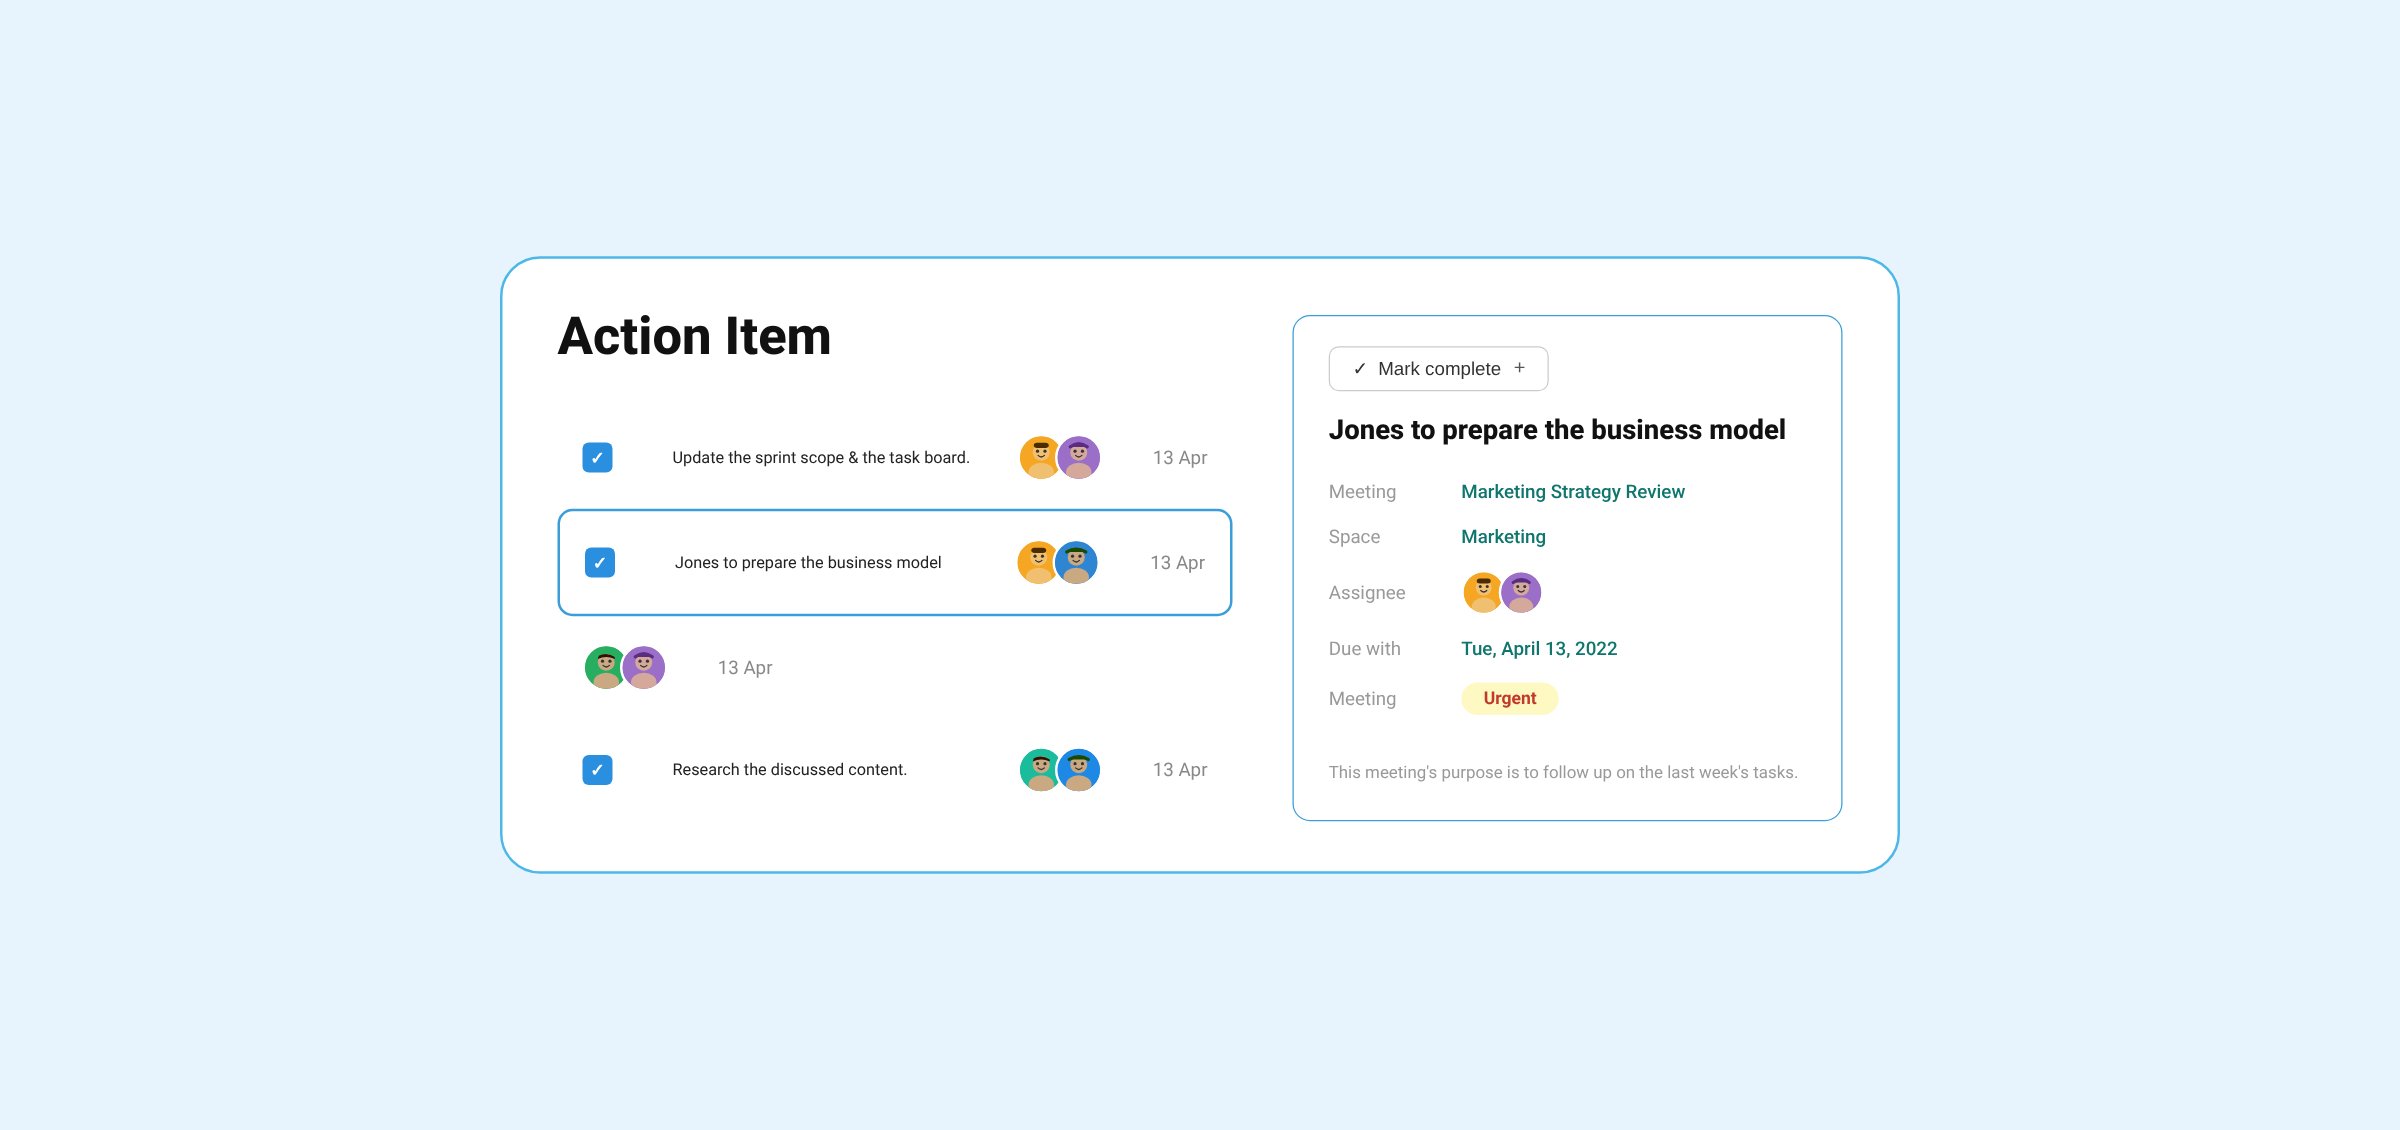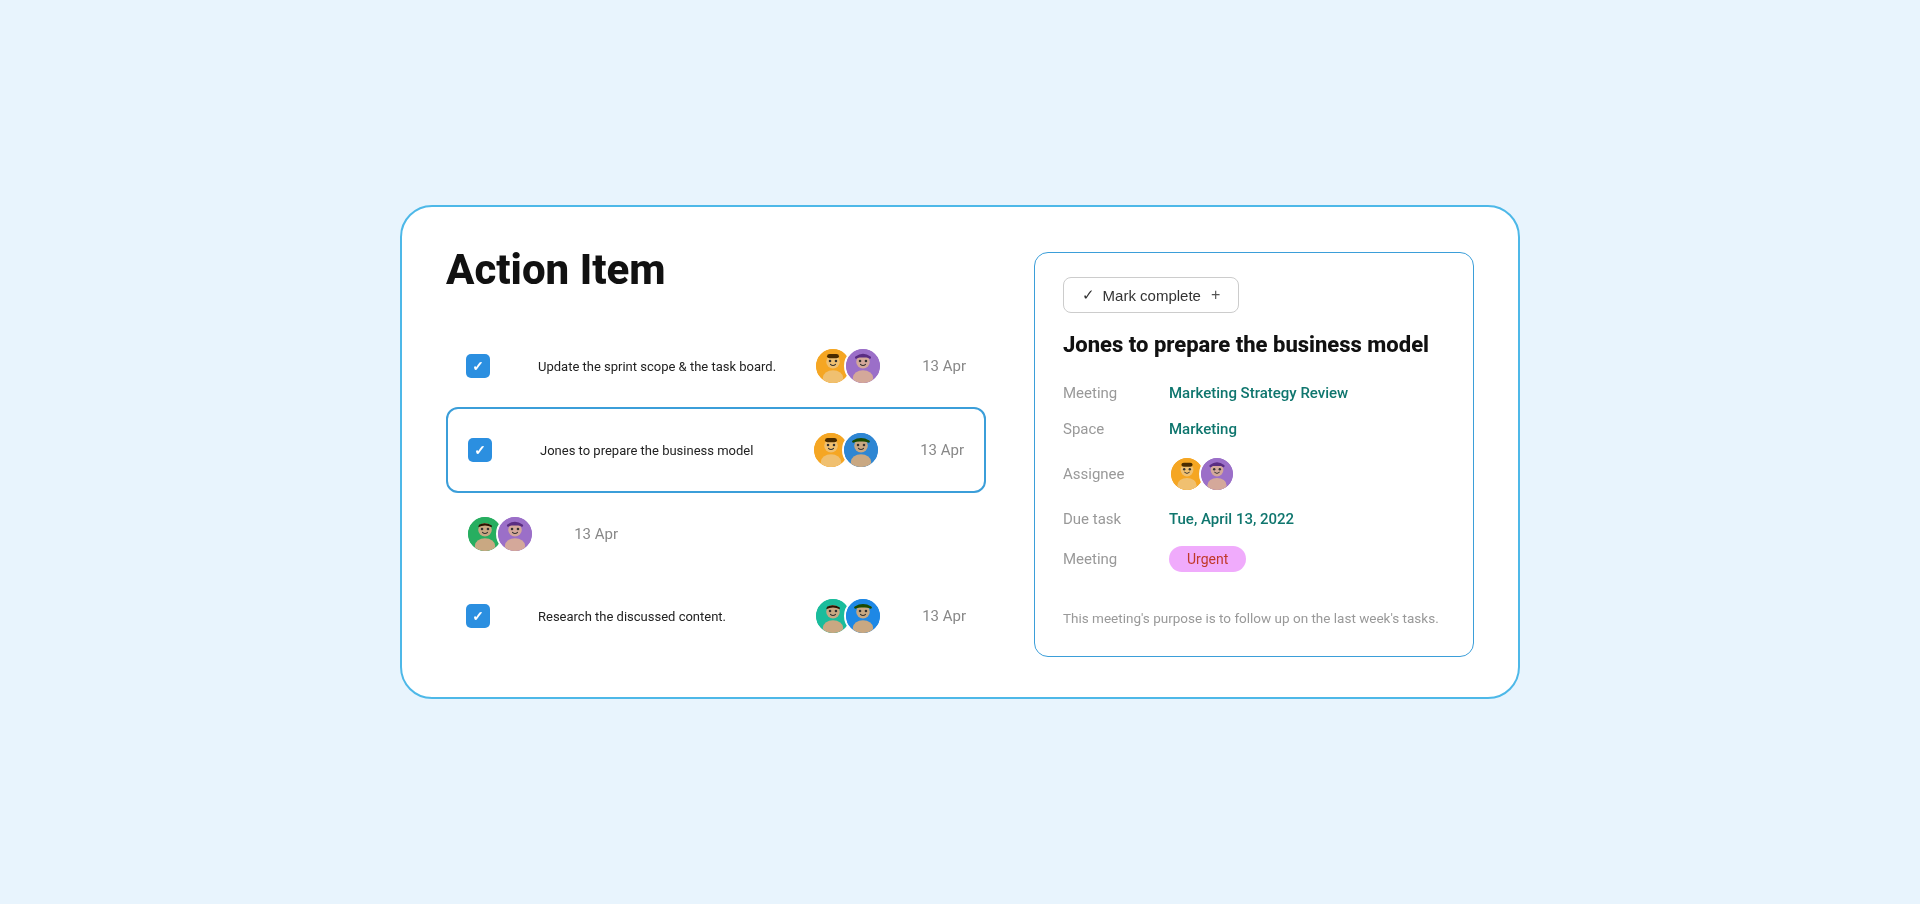--- a/index.html
+++ b/index.html
@@ -201,26 +201,26 @@
       display: flex;
       align-items: center;
       justify-content: center;
       font-size: 20px;
       margin-left: -6px;
     }
 
     .detail-avatar:first-child { margin-left: 0; }
 
     .priority-badge {
-      background: #f0abfc;
+      background: #fef9c3;
       color: #c0392b;
       border-radius: 20px;
       padding: 5px 18px;
       font-size: 14px;
-      font-weight: 400;
+      font-weight: 700;
     }
 
     .detail-note {
       margin-top: 36px;
       font-size: 13.5px;
       color: #999;
       line-height: 1.5;
     }
 
     
@@ -428,21 +428,21 @@
               <circle cx="16.5" cy="14" r="1.5" fill="#333"></circle>
               <circle cx="23.5" cy="14" r="1.5" fill="#333"></circle>
               <path d="M17 18 Q20 21 23 18" stroke="#333" stroke-width="1.2" fill="none" stroke-linecap="round"></path>
               <path d="M12 10 Q20 4 28 10" stroke="#5a2d82" stroke-width="3" fill="#5a2d82" stroke-linecap="round"></path>
             </svg>
           </div>
         </div>
       </div>
 
       <div class="detail-row">
-        <span class="detail-label">Due task</span>
+        <span class="detail-label">Due with</span>
         <span class="detail-value">Tue, April 13, 2022</span>
       </div>
 
       <div class="detail-row">
         <span class="detail-label">Meeting</span>
         <span class="priority-badge">Urgent</span>
       </div>
 
     </div>
 

